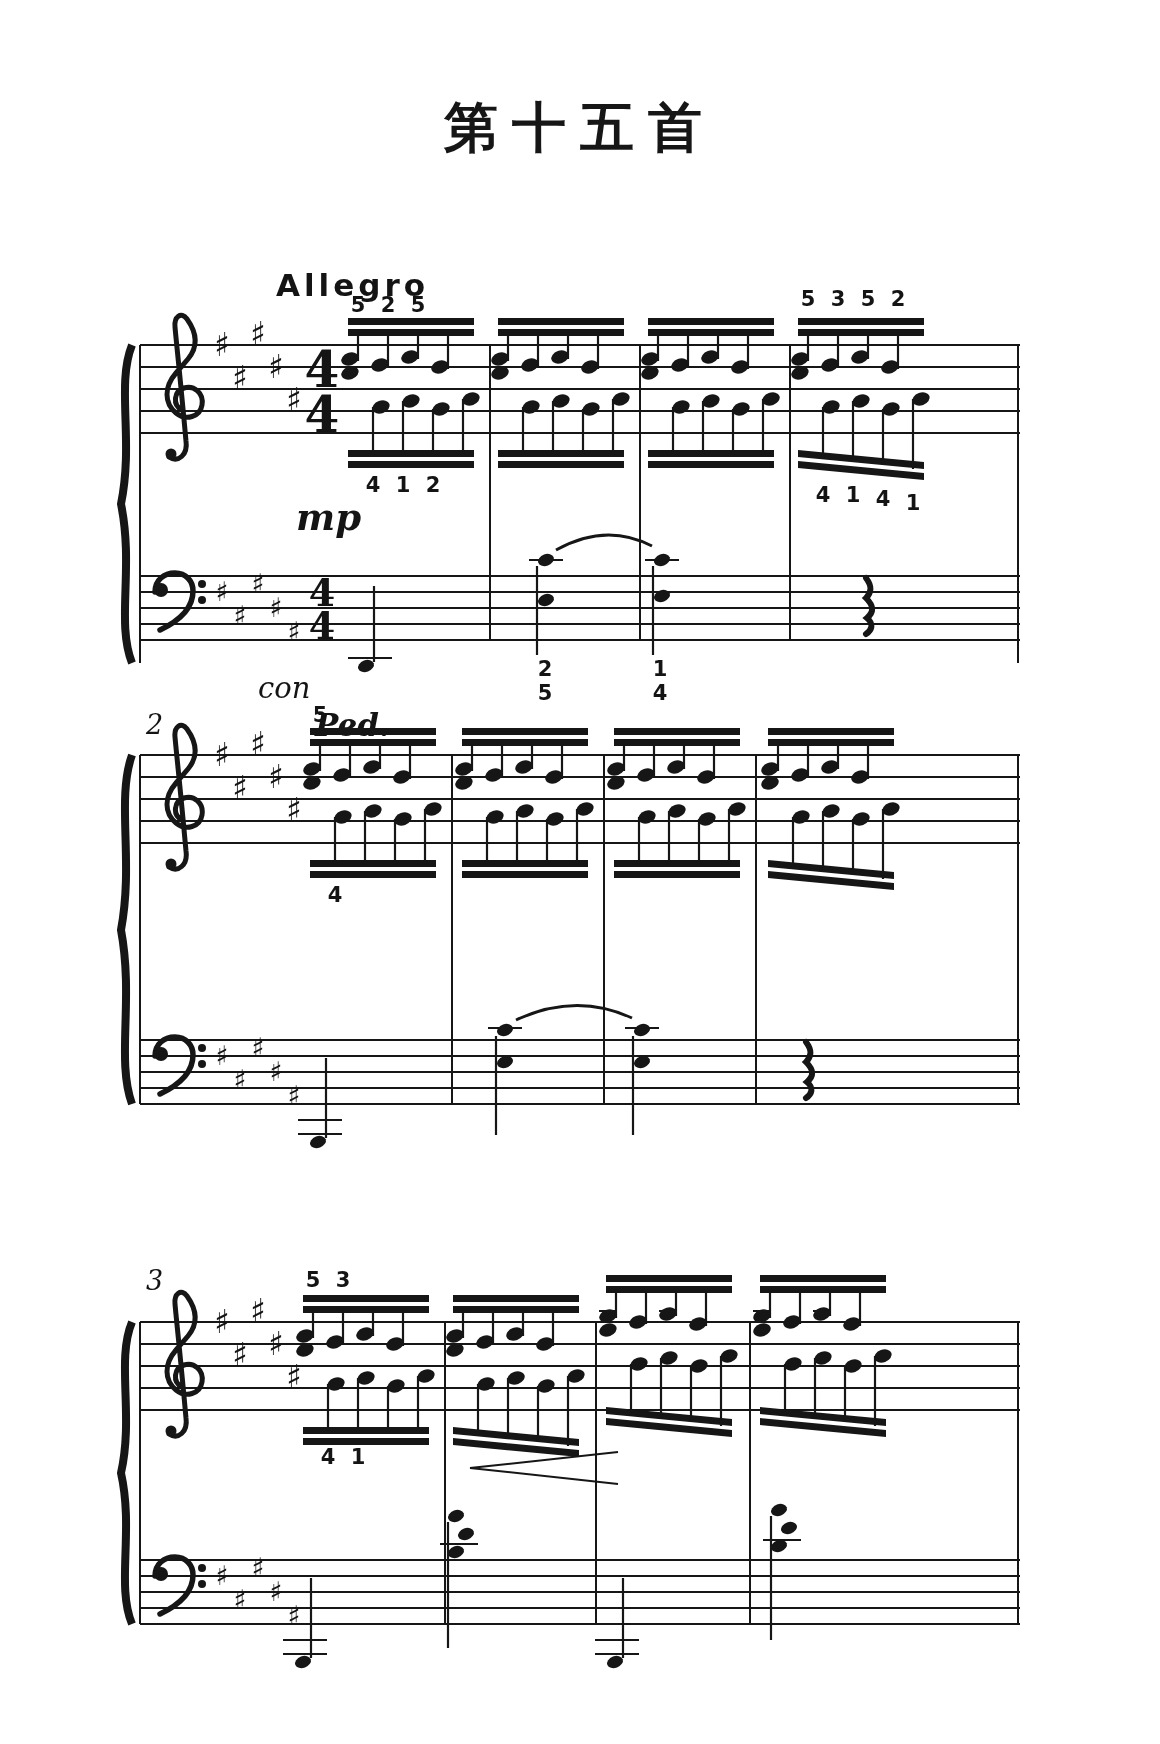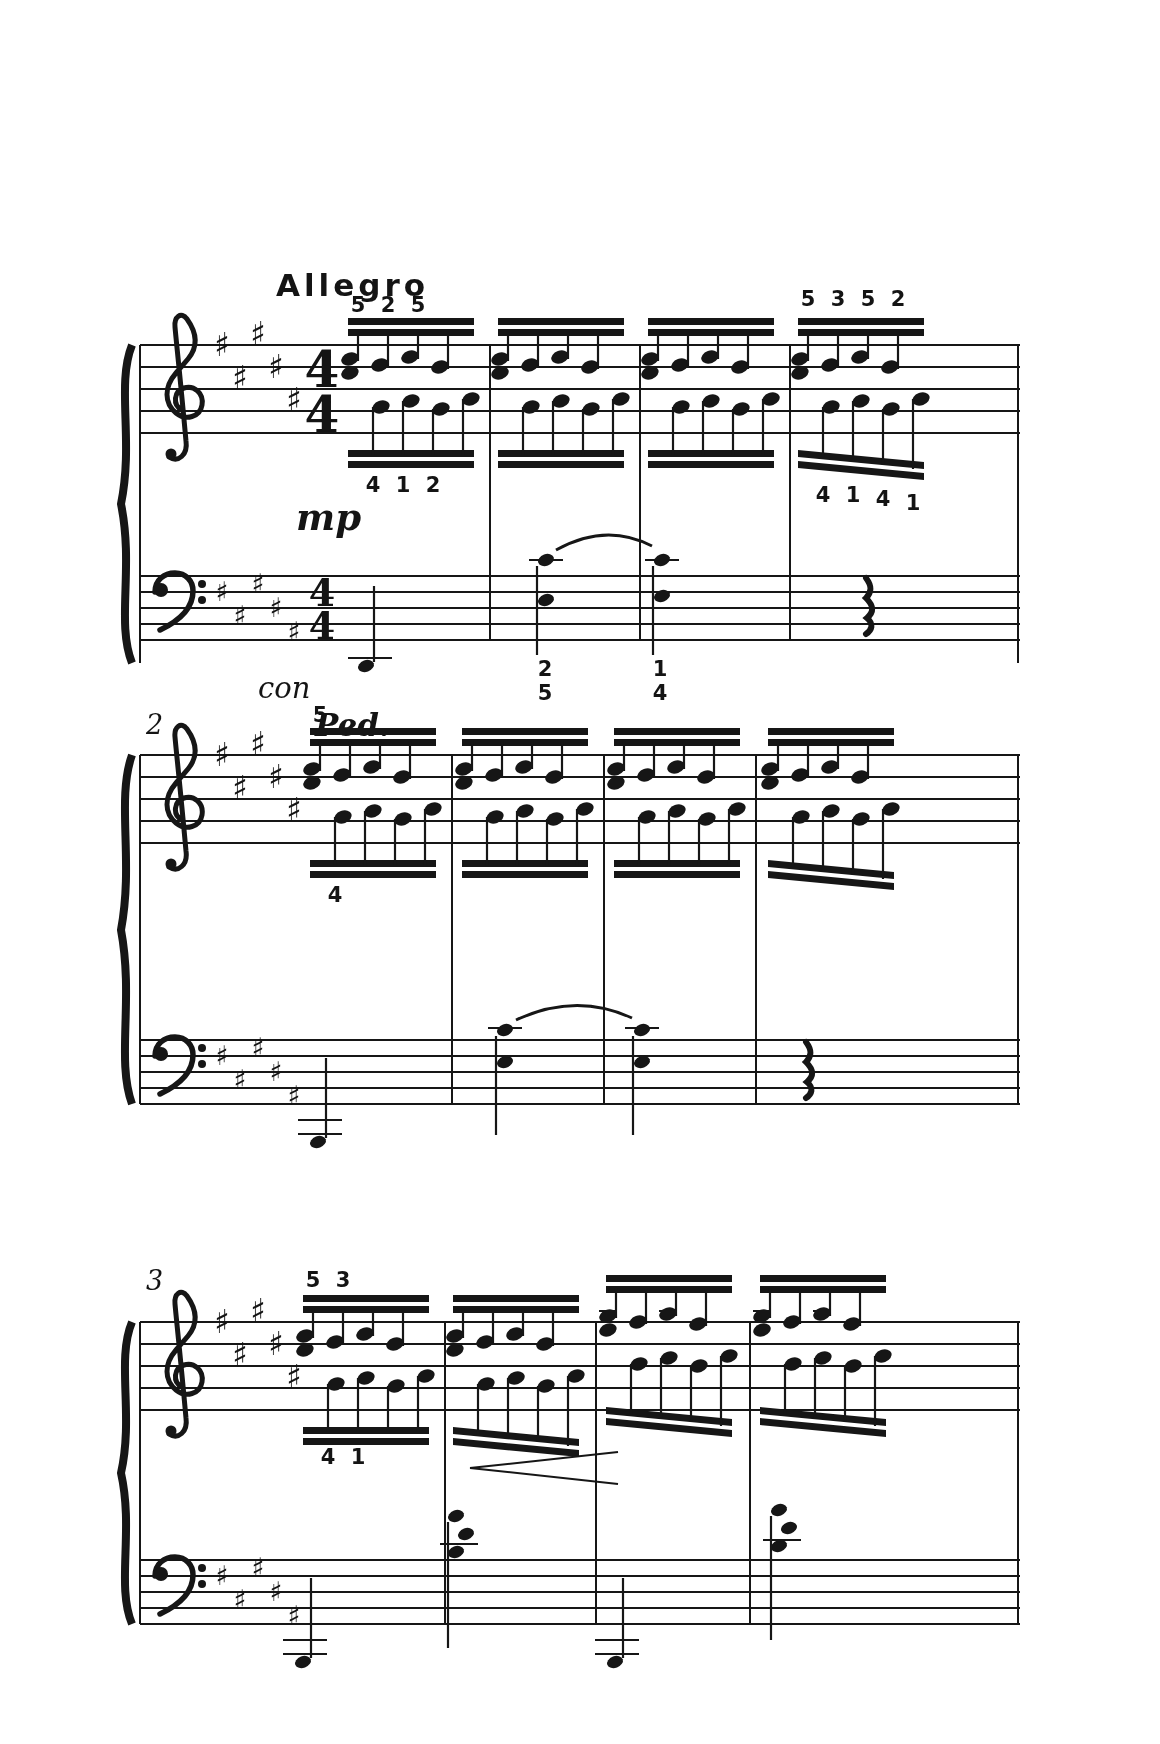--- a/index.html
+++ b/index.html
@@ -20,20 +20,21 @@
   .ln{stroke:#161616;stroke-width:2;}
   .stem{stroke:#161616;stroke-width:2.2;}
   .beam{fill:#161616;}
   .thick{stroke:#161616;fill:none;}
 </style>
 </head>
 <body>
 
 <div class="page">
 
+  <div class="title">第十五首</div>
 
   <svg width="1160" height="1744" viewBox="0 0 1160 1744">
 
     <defs>
       <g id="nh">
           <ellipse rx="9" ry="6.3" transform="rotate(-20)" fill="#161616"></ellipse>
         </g>
       <g id="nh2">
           <ellipse rx="8.2" ry="5.8" transform="rotate(-20)" fill="#161616"></ellipse>
         </g>

